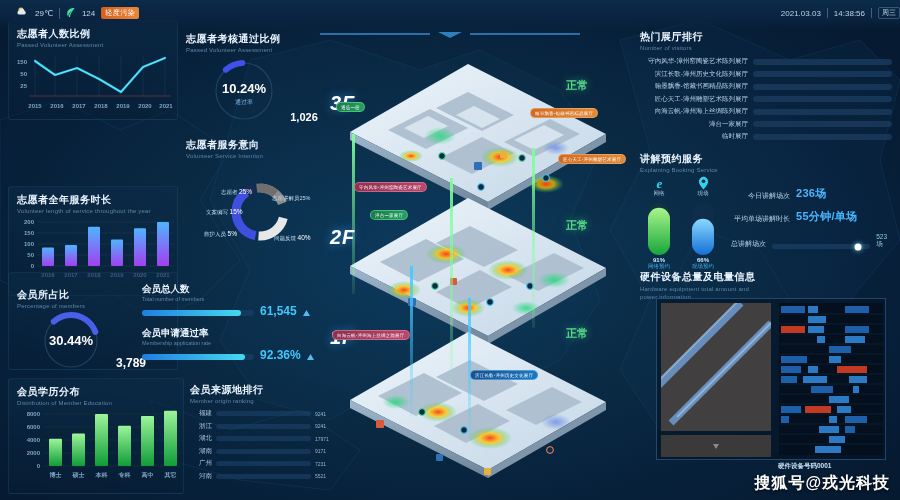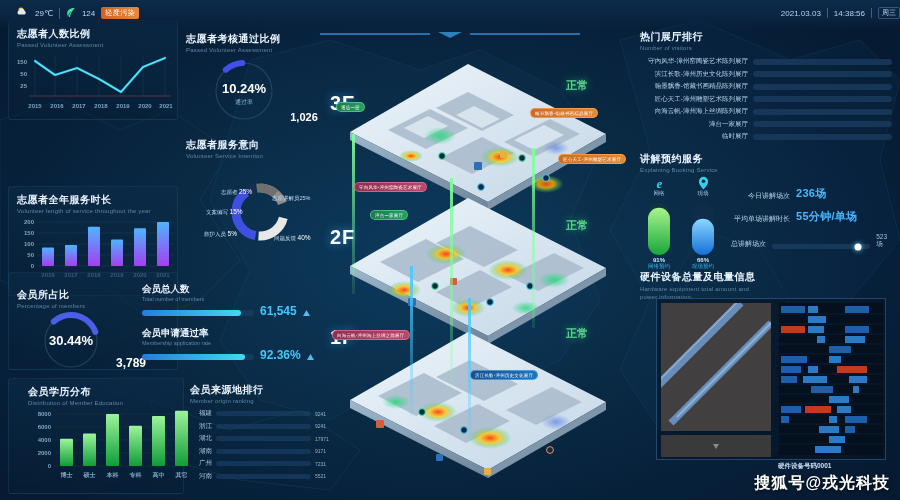--- a/index.html
+++ b/index.html
@@ -82,21 +82,21 @@
 
   
   .ms-title { font-size:9.5px; font-weight:bold; color:#eaf4ff; }
   .ms-sub { font-size:5.5px; color:#5f86a6; }
   .ms-track { height:6px; border-radius:3px; background:rgba(30,70,110,.55); position:relative; margin-top:3px; }
   .ms-fill { height:100%; border-radius:3px; background:linear-gradient(90deg,#1f7fe0,#45d8f0); }
   .ms-val { font-size:12px; font-weight:bold; color:#3fc8ff; }
 
   
   .floor-label { position:absolute; font-size:20px; font-weight:bold; color:#ffffff;
-    text-shadow:0 0 10px rgba(70,170,255,.7); letter-spacing:1px; }
+    text-shadow:0 0 10px rgba(70,170,255,.7); letter-spacing:1px;font-style:italic; }
   .floor-status { position:absolute; font-size:11px; font-weight:bold; color:#58d98a;
     text-shadow:0 0 8px rgba(60,220,130,.6); }
   .tagpill { position:absolute; font-size:4.5px; color:#fff; padding:1.5px 4px; border-radius:6px;
     white-space:nowrap; letter-spacing:.2px; }
   .tag-orange { background:linear-gradient(90deg,#d06a22,#e08a3a); border:1px solid rgba(255,190,120,.5); }
   .tag-green  { background:linear-gradient(90deg,#1c7a4a,#27a061); border:1px solid rgba(120,255,180,.45); }
   .tag-blue   { background:linear-gradient(90deg,#15518f,#1d77c4); border:1px solid rgba(130,200,255,.5); }
   .tag-rose   { background:linear-gradient(90deg,#8e3050,#b8486c); border:1px solid rgba(255,160,190,.45); }
   .hw-caption { position:absolute; font-size:6.5px; color:#c9e2f5; font-weight:bold; }
 
@@ -317,21 +317,21 @@
         <div class="ms-val">92.36%</div>
         <span>
           <svg width="7" height="6" viewBox="0 0 7 6">
               <path d="M3.5 0 L7 6 L0 6 Z" fill="#5bb9ea"></path>
             </svg>
         </span>
       </div>
     </div>
   </div>
 
-  <div class="card" style="left:8px; top:378px; width:176px; height:116px;padding-left:11px;">
+  <div class="card" style="left:8px; top:378px; width:176px; height:116px;">
     <div style="padding:6px 8px 0 8px;">
       <div class="p-title">会员学历分布</div>
       <div class="p-sub">Distribution of Member Education</div>
     </div>
     <svg width="176" height="82" viewBox="0 0 176 82">
       <defs>
         <linearGradient id="gEdu" x1="0" y1="0" x2="0" y2="1">
           <stop offset="0%" stop-color="#9cf59a"></stop>
             <stop offset="100%" stop-color="#0f9c38"></stop>
         </linearGradient>

